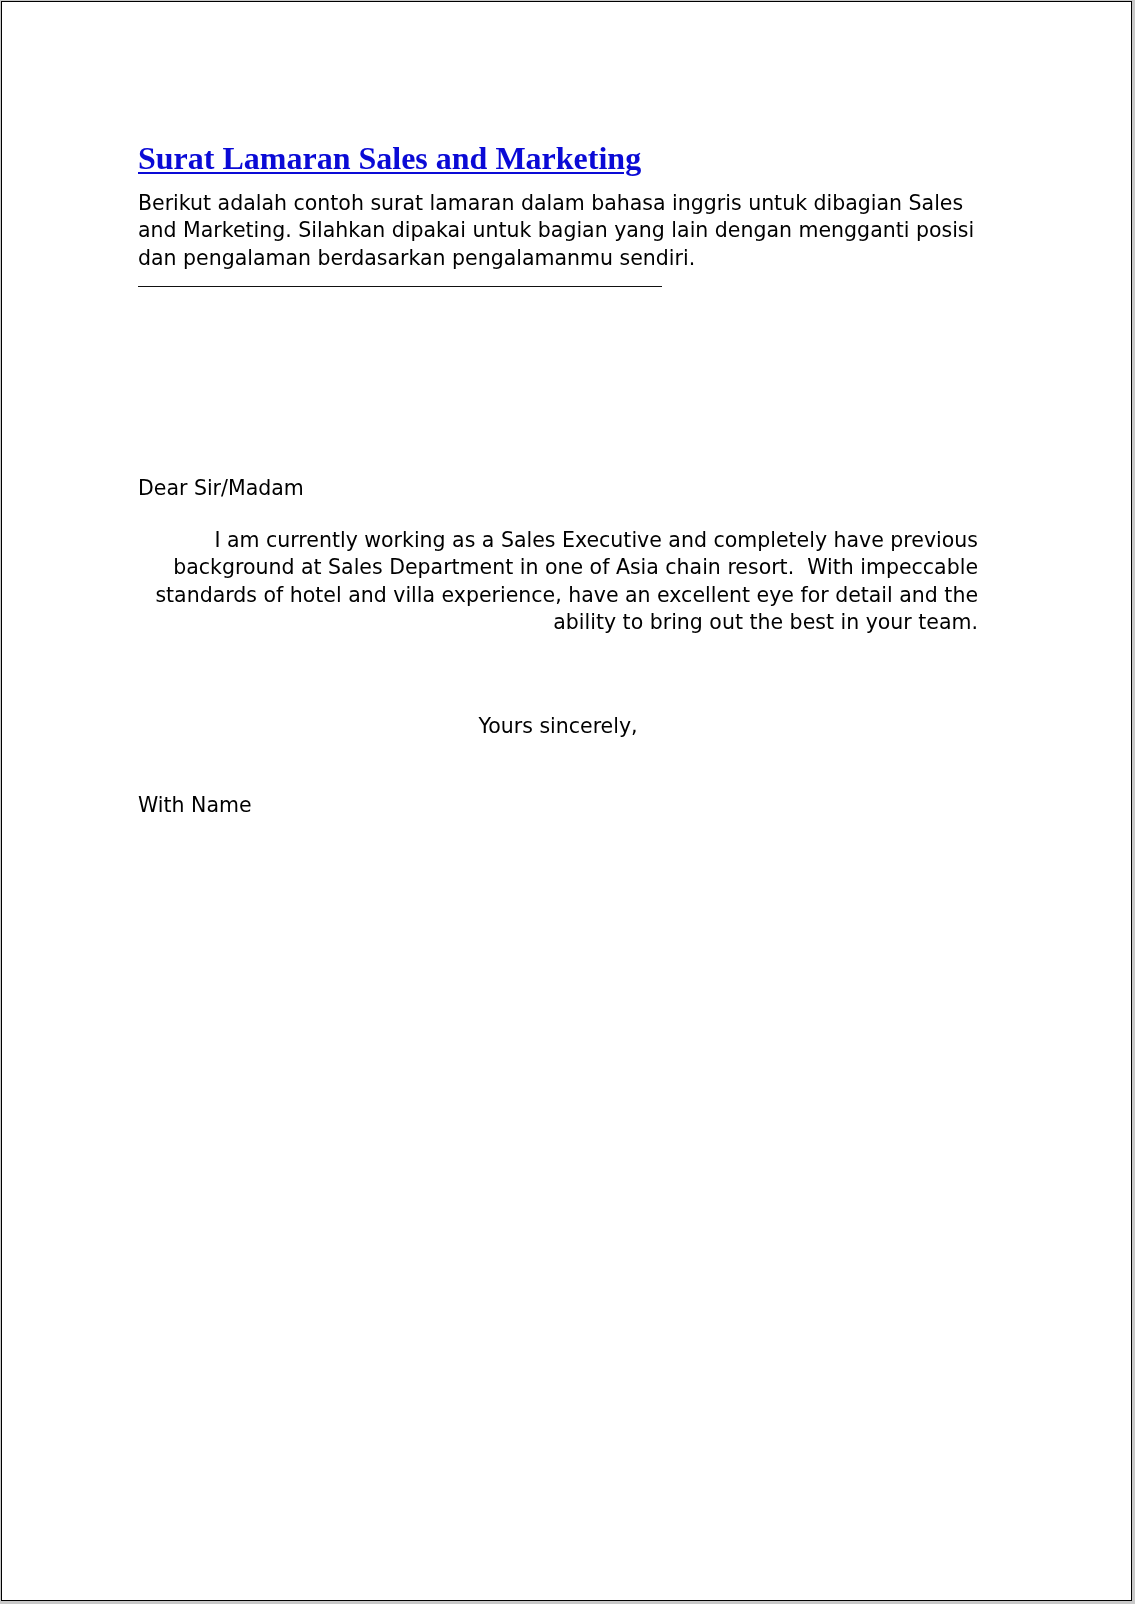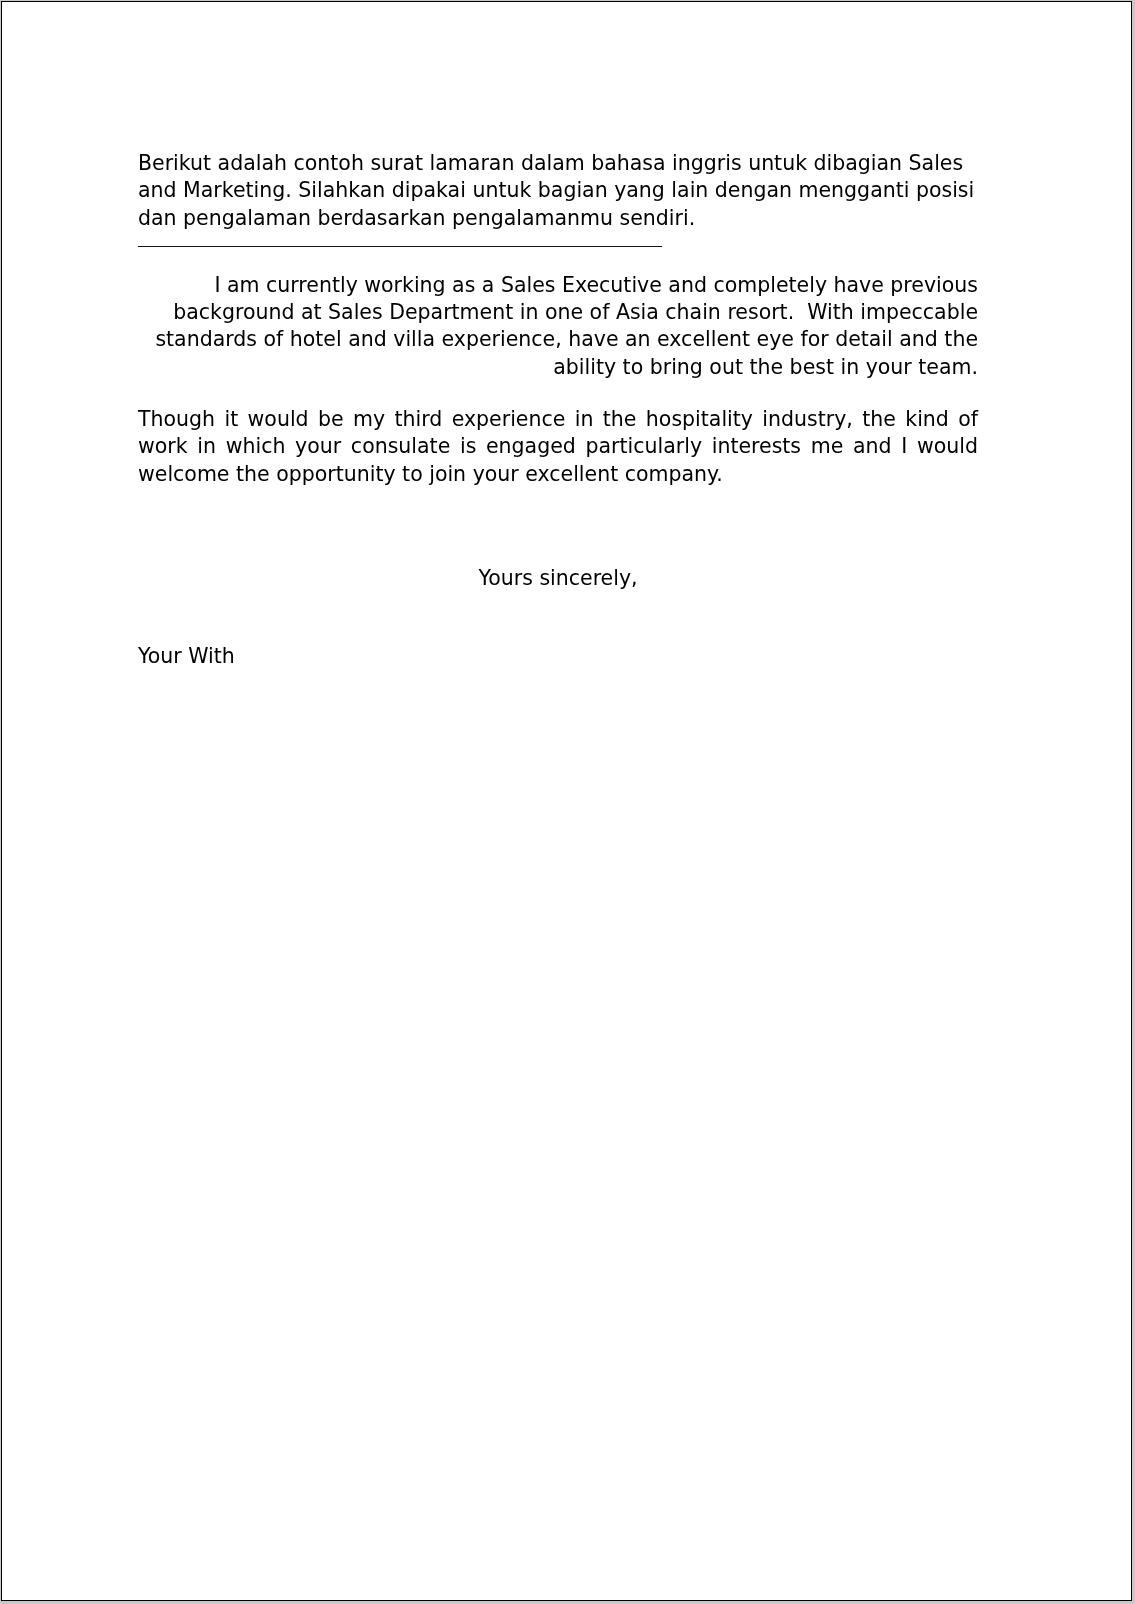--- a/index.html
+++ b/index.html
@@ -41,20 +41,21 @@
   p.body { margin: 25px 0 0 0; text-align: justify; }
   p.body.left { text-align: right; }
   .closing { margin: 77px 0 0 0; text-align: center; }
   .signature { margin: 51px 0 0 0; }
 </style>
 </head>
 <body>
 
 <div class="page">
   <div class="content">
+    <a class="title">Surat Lamaran Sales and Marketing</a>
     <p class="intro">Berikut adalah contoh surat lamaran dalam bahasa inggris untuk dibagian Sales and Marketing. Silahkan dipakai untuk bagian yang lain dengan mengganti posisi dan pengalaman berdasarkan pengalamanmu sendiri.</p>
     <div class="separator"></div>
+    <p class="salutation">Dear Sir/Madam</p>
     <p class="body left" style="white-space: pre-wrap;">I am currently working as a Sales Executive and completely have previous background at Sales Department in one of Asia chain resort.  With impeccable standards of hotel and villa experience, have an excellent eye for detail and the ability to bring out the best in your team.</p>
-    <p class="body">Though it would be my third experience in the hospitality industry, the kind of work in which your consulate is engaged particularly interests me and I would welcome the opportunity to join your excellent company.</p>
     <p class="closing">Yours sincerely,</p>
-    <p class="signature">Your With</p>
+    <p class="signature">With Name</p>
   </div>
 </div>
 
 </body></html>

